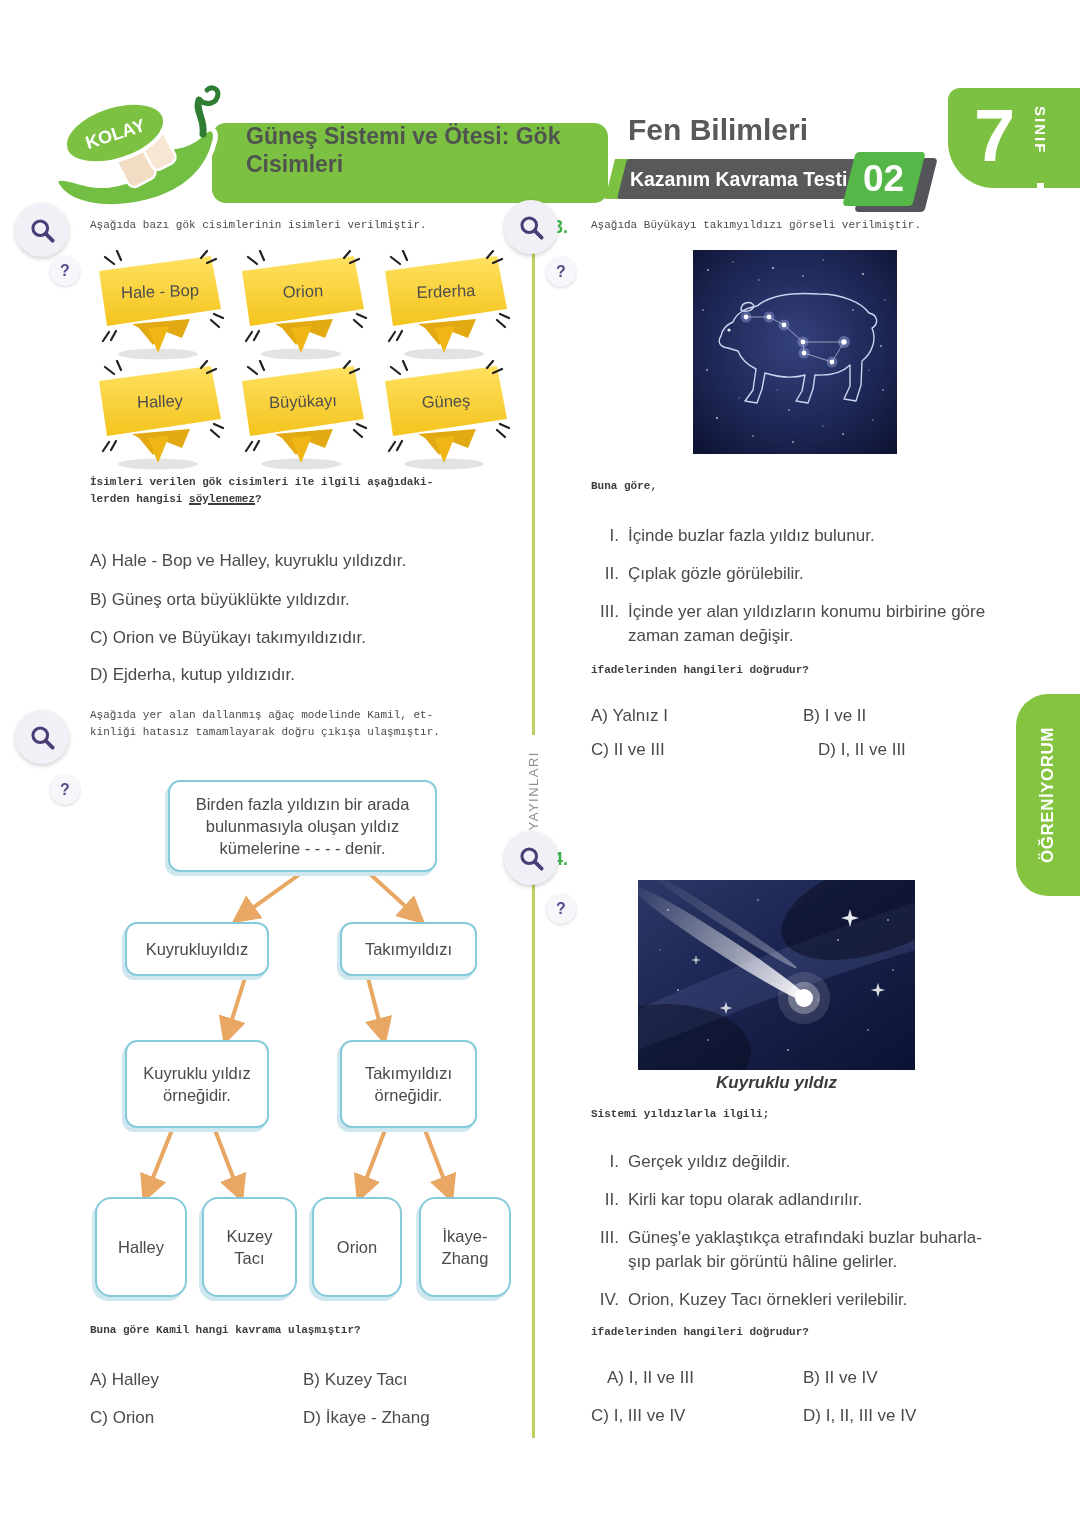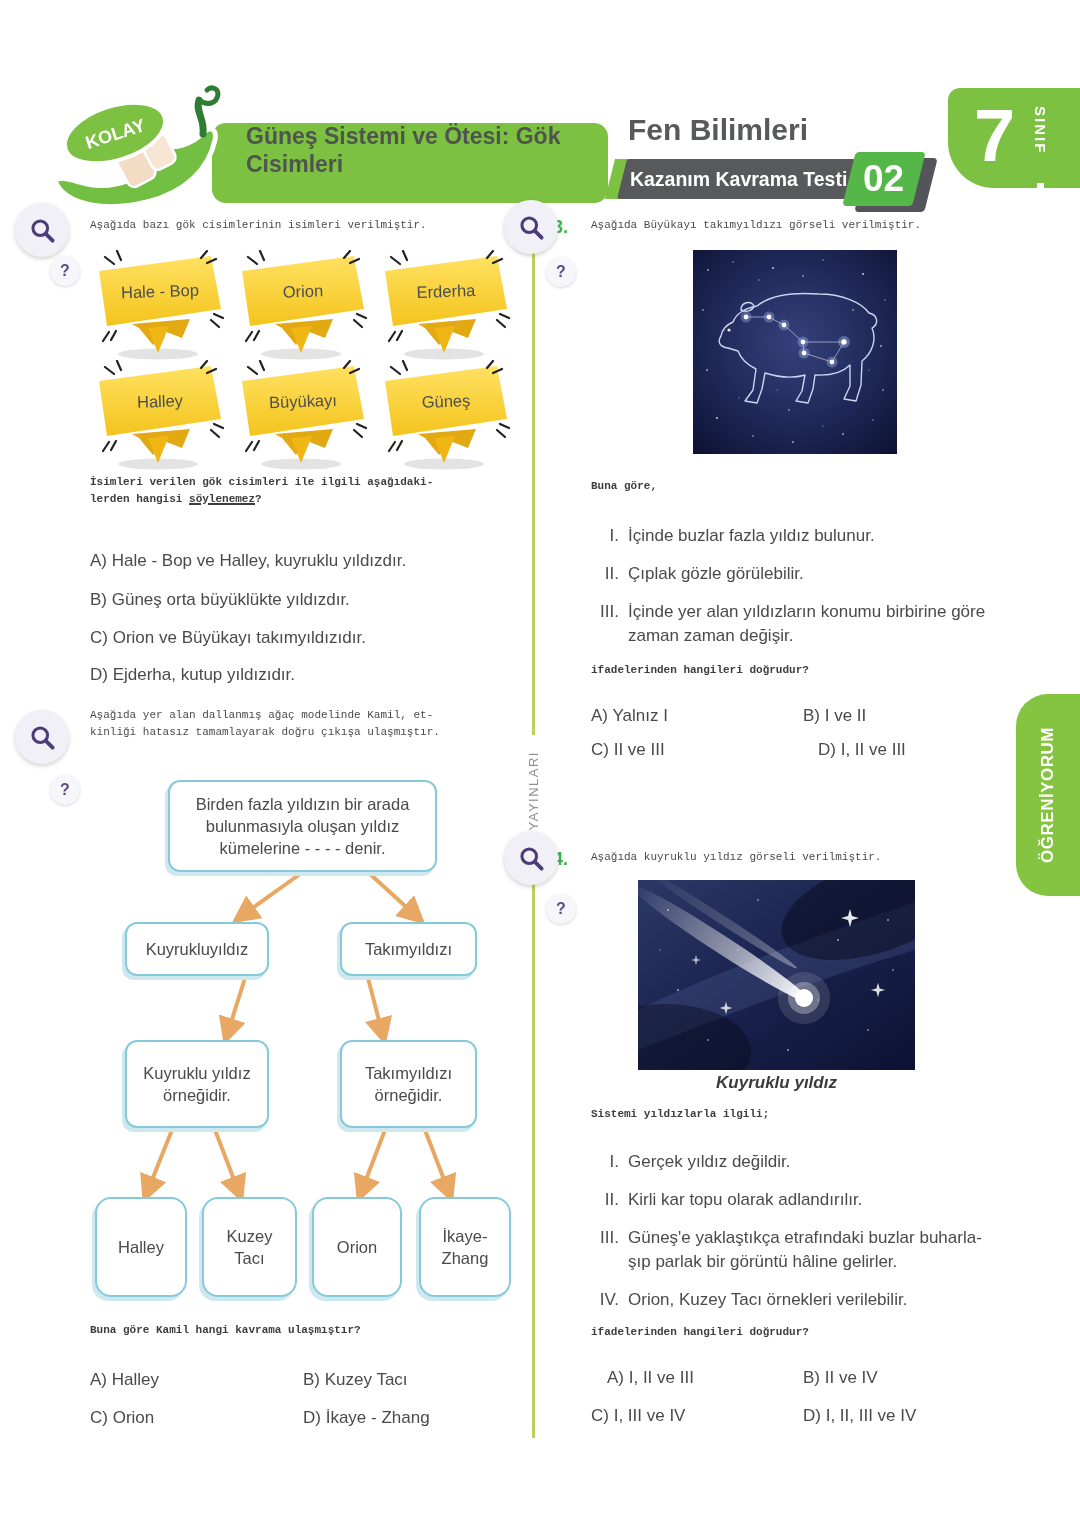--- a/index.html
+++ b/index.html
@@ -315,21 +315,20 @@
   <div class="abs opt" style="left:591px;top:740px;">C) II ve III</div>
   <div class="abs opt" style="left:786px;top:740px;margin-left:32px;">D) I, II ve III</div>
 
   <div class="abs mag" style="left:504px;top:831px;">
     <svg width="27" height="27" viewBox="0 0 24 24">
         <use href="#mag-glyph"></use>
       </svg>
   </div>
   <div class="abs qmark" style="left:546px;top:894px;">?</div>
   <div class="abs qnum" style="left:553px;top:849px;">4.</div>
-  <div class="abs qtext" style="left:591px;top:849px;width:420px;">Aşağıda kuyruklu yıldız görseli verilmiştir.</div>
 
   <svg class="abs" style="left:638px;top:880px;" width="277" height="190" viewBox="0 0 277 190">
     <defs>
       <linearGradient id="cometBg" x1="0" y1="0" x2="1" y2="1">
         <stop offset="0" stop-color="#2b3866"></stop>
           <stop offset=".45" stop-color="#1b2450"></stop>
         <stop offset="1" stop-color="#0c1232"></stop>
       </linearGradient>
       <linearGradient id="tailGrad" x1="0" y1="0" x2="1" y2="0">
         <stop offset="0" stop-color="#ffffff" stop-opacity="0"></stop>

